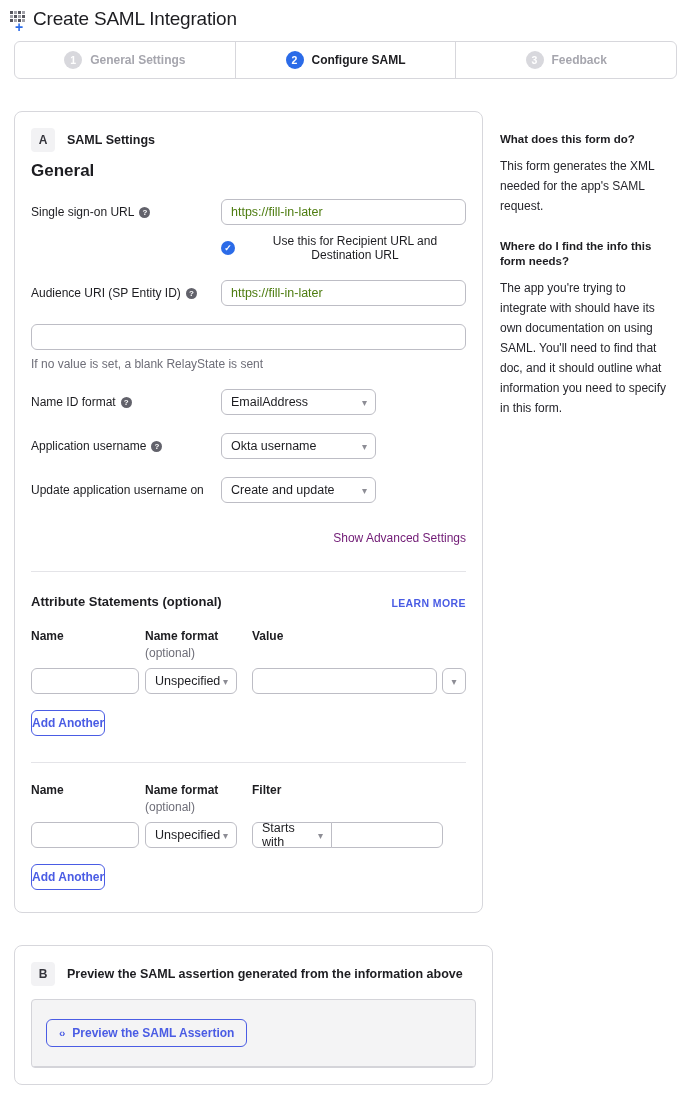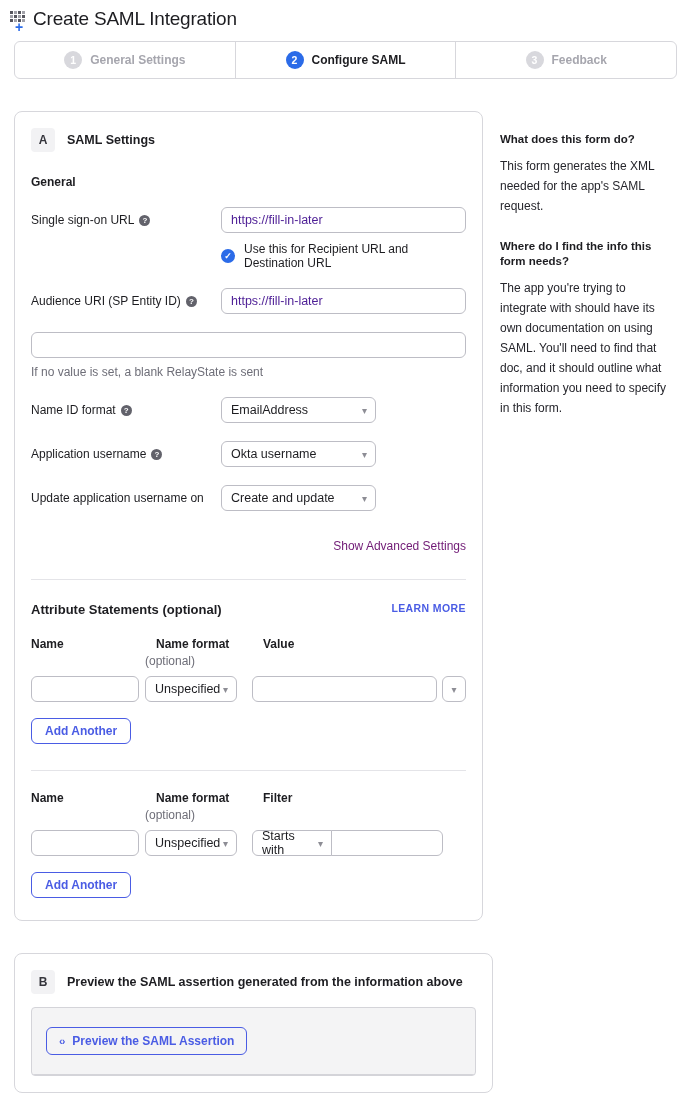--- a/index.html
+++ b/index.html
@@ -34,65 +34,65 @@
   .content { display:flex; margin:32px 14px 0; align-items:flex-start; }
   .card { border:1px solid #d7d7dc; border-radius:8px; background:#fff; }
   .panel-a { width:479px; padding:16px 16px 22px; }
   .sidebar { width:181px; margin-left:17px; padding:21px 4px 0 0; }
 
   .panel-header { display:flex; align-items:center; }
   .badge { width:24px; height:24px; background:#f2f2f4; border-radius:4px; display:flex; align-items:center; justify-content:center;
     font-weight:700; font-size:12px; color:#35353c; flex-shrink:0; }
   .panel-title { margin-left:12px; font-weight:700; font-size:12.5px; }
 
-  .section-title { font-weight:700; font-size:12px; margin-top:23px; }
+  .section-title { font-weight:700; font-size:17px; margin-top:9px; }
 
   
   .frow { display:flex; margin-top:18px; }
   .flabel { width:190px; flex-shrink:0; padding-top:6px; line-height:14px; }
   .qicon { display:inline-block; width:11px; height:11px; border-radius:50%; background:#62626b; color:#fff;
     font-size:8px; font-weight:700; text-align:center; line-height:11px; margin-left:5px; vertical-align:1px; }
   .fcontrol { flex:1; min-width:0; }
   .tinput { width:100%; height:26px; border:1px solid #bdbdc5; border-radius:6px; padding:0 9px;
-    font-size:12.5px; font-family:inherit; color:#4c1d95; background:#fff; outline:none; }
-  .chkrow { display:flex; align-items:center; margin-top:9px; }
+    font-size:12.5px; font-family:inherit; color:#4d7c0f; background:#fff; outline:none; }
+  .chkrow { display:flex; align-items:center; margin-top:9px;text-align:center; }
   .chk { width:14px; height:14px; border-radius:50%; background:#2b6be8; color:#fff; display:flex; align-items:center;
     justify-content:center; margin-right:9px; flex-shrink:0; cursor:pointer; }
   .chk::after { content:"✓"; font-size:9px; font-weight:700; }
   .hint { color:#6e6e78; margin-top:7px; }
 
   .select { height:26px; border:1px solid #bdbdc5; border-radius:6px; display:flex; align-items:center;
     justify-content:space-between; padding:0 8px 0 9px; font-size:12.5px; background:#fff; cursor:pointer; }
   .caret::after { content:"▾"; color:#8d8d95; font-size:10px; }
   .w155 { width:155px; }
 
   .advanced { text-align:right; margin-top:28px; }
   .link { color:#701a75; cursor:pointer; }
   .divider { border:none; border-top:1px solid #e4e4e8; margin:26px 0 0; }
 
-  .subsec-head { display:flex; justify-content:space-between; align-items:flex-start; margin-top:22px; }
+  .subsec-head { display:flex; justify-content:space-between; align-items:flex-end; margin-top:22px; }
   .subsec-title { font-weight:700; font-size:13px; }
   .learn-more { font-size:10.5px; font-weight:700; color:#4a5ce4; letter-spacing:0.4px; }
 
   .hdr-row { display:flex; margin-top:20px; font-weight:700; }
-  .hdr-row .c1 { width:125px; } .hdr-row .c2 { width:107px; }
+  .hdr-row .c1 { width:114px; } .hdr-row .c2 { width:107px; }
   .opt-row { display:flex; color:#6e6e78; margin-top:3px; }
   .opt-row .c1 { width:114px; }
 
   .attr-inputs { display:flex; margin-top:8px; align-items:center; }
   .in-name { width:108px; margin-right:6px; flex-shrink:0; }
   .sel-format { width:92px; margin-right:15px; flex-shrink:0; }
   .in-value { flex:1; min-width:0; }
   .caret-btn { width:24px; height:26px; margin-left:5px; border:1px solid #bdbdc5; border-radius:6px; background:#fff;
     display:flex; align-items:center; justify-content:center; flex-shrink:0; cursor:pointer; }
   .sel-filter { width:80px; border-radius:6px 0 0 6px; flex-shrink:0; }
   .in-filter { width:112px; border-radius:0 6px 6px 0; margin-left:-1px; flex-shrink:0; }
 
   .btn-outline { display:inline-block; border:1.5px solid #4a5ce4; color:#4a5ce4; font-weight:700; font-size:12px;
-    padding:5px 13px; border-radius:6px; background:#fff; cursor:pointer; font-family:inherit; }
+    padding:5px 0; border-radius:6px; background:#fff; cursor:pointer; font-family:inherit; }
   .add-btn { margin-top:16px; }
 
   
   .sb-h { font-size:11.5px; font-weight:700; margin:0 0 9px; line-height:15px; }
   .sb-p { margin:0 0 23px; line-height:20px; color:#26262c; }
 
   
   .panel-b { width:479px; margin:32px 0 0 14px; padding:16px; }
   .preview-box { margin-top:13px; border:1px solid #d4d4d9; border-radius:4px; background:#f4f4f5; overflow:hidden; }
   .pv-top { padding:19px 14px; border-bottom:1px solid #d4d4d9; }

